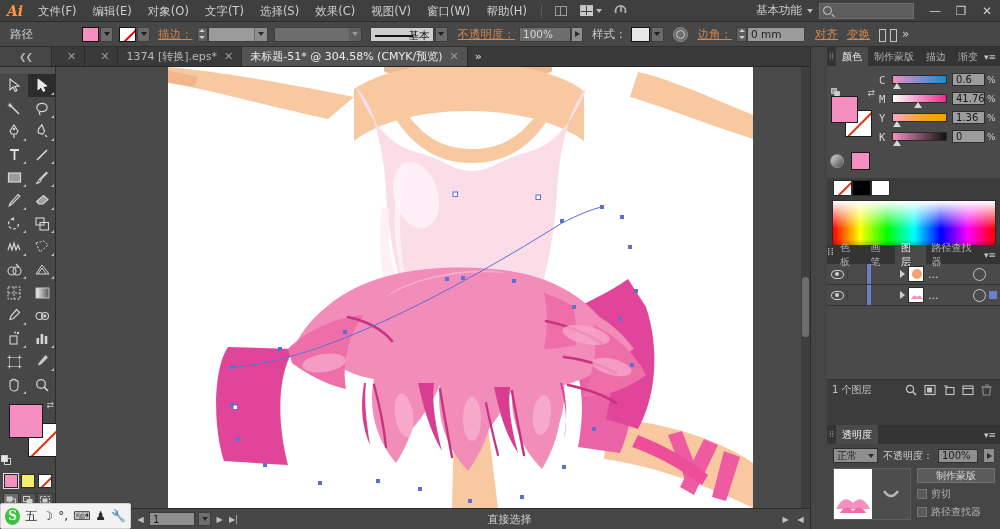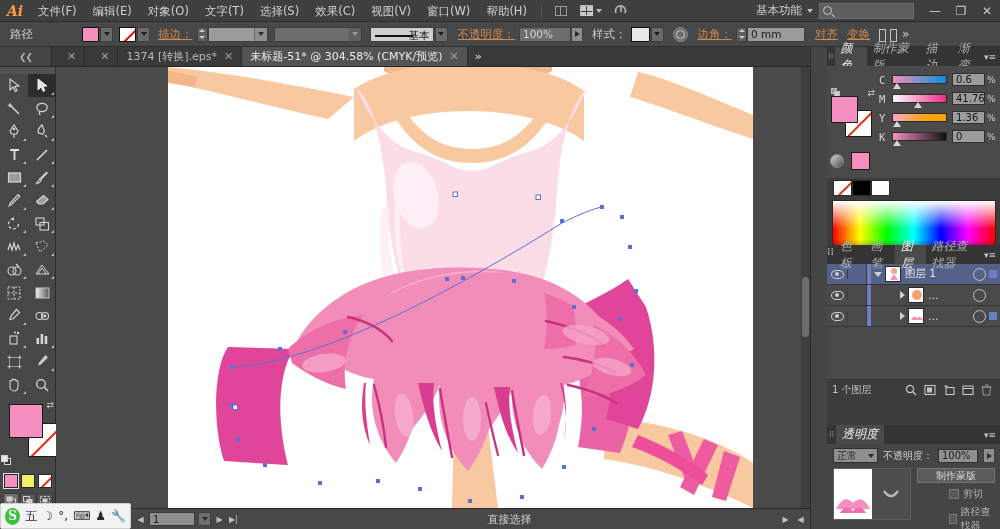--- a/index.html
+++ b/index.html
@@ -140,21 +140,21 @@
   .vscroll{position:absolute;right:0;top:0;width:9px;height:441px;background:#3e3e3e;}
   .vthumb{position:absolute;left:1px;top:210px;width:7px;height:60px;background:#6e6e6e;border-radius:4px;}
 
   
   .dock{position:absolute;left:810px;top:47px;width:190px;height:482px;background:#3c3c3c;
     border-left:1px solid #2b2b2b;}
   .dock-rail{position:absolute;left:0;top:0;width:16px;height:482px;background:#454545;}
   .panel{position:absolute;left:16px;width:174px;background:#3c3c3c;}
 
   .ptabs{display:flex;height:19px;background:#343434;align-items:stretch;}
-  .ptab{display:flex;align-items:center;padding:0 6px;font-size:12px;color:#b0b0b0;font-style:italic;}
+  .ptab{display:flex;align-items:center;padding:0 6px;font-size:10px;color:#b0b0b0;}
   .ptab.active{background:#4a4a4a;color:#ededed;}
   .ptabs .grip{width:9px;display:flex;align-items:center;justify-content:center;color:#9a9a9a;font-size:8px;}
   .pmenu{margin-left:auto;display:flex;align-items:center;padding-right:5px;color:#c4c4c4;font-size:9px;}
 
   
   .colorbody{background:#4a4a4a;padding:5px 6px 4px 6px;}
   .crow{display:flex;align-items:center;height:17px;margin-bottom:2px;}
   .clabel{width:13px;font-size:10.5px;color:#d5d5d5;font-family:"DejaVu Sans Mono",monospace;}
   .slider{flex:1;height:9px;position:relative;border:1px solid #2b2b2b;}
   .sl-knob{position:absolute;top:7px;width:9px;height:7px;}
@@ -212,21 +212,21 @@
   .tp-op{font-size:10px;color:#d0d0d0;white-space:nowrap;}
   .tp-opval{width:40px;height:14px;background:#8f8f8f;border:1px solid #2e2e2e;font-size:10px;color:#1d1d1d;
      display:flex;align-items:center;padding-left:3px;}
   .tp-row2{display:flex;gap:6px;}
   .tp-thumbs{width:78px;height:52px;border:1px solid #5e5e5e;display:flex;}
   .tp-th{width:38px;height:100%;background:#fff;overflow:hidden;position:relative;}
   .tp-th.mask{background:#4d4d4d;display:flex;align-items:center;justify-content:center;}
   .tp-right{flex:1;}
   .tp-btn{height:15px;background:#5b5b5b;border:1px solid #747474;font-size:10px;color:#dadada;
      display:flex;align-items:center;justify-content:center;}
-  .tp-chk{display:flex;align-items:center;gap:4px;margin-top:4px;font-size:10px;color:#b4b4b4;margin-left:32px;}
+  .tp-chk{display:flex;align-items:center;gap:4px;margin-top:4px;font-size:10px;color:#b4b4b4;}
   .chkbox{width:10px;height:10px;background:#5a5a5a;border:1px solid #787878;}
 
   
   .statusbar{position:absolute;left:56px;top:508px;width:754px;height:21px;background:#474747;
     border-top:1px solid #2b2b2b;display:flex;align-items:center;padding:0 4px;gap:3px;}
   .zoomfield{width:42px;height:14px;background:#8f8f8f;border:1px solid #3a3a3a;font-size:10px;color:#1a1a1a;
     display:flex;align-items:center;padding-left:3px;}
   .sbtn{width:13px;height:14px;background:#6e6e6e;border:1px solid #3e3e3e;display:flex;align-items:center;justify-content:center;}
   .navb{width:11px;height:14px;display:flex;align-items:center;justify-content:center;color:#c0c0c0;font-size:8px;}
   .pagefield{width:46px;height:14px;background:#8f8f8f;border:1px solid #3a3a3a;font-size:10px;color:#1a1a1a;
@@ -790,37 +790,20 @@
       <div class="lp-head">
         <span class="grip">⁞⁞</span>
         <div class="ptab">色板</div>
         <div class="ptab">画笔</div>
         <div class="ptab active">图层</div>
         <div class="ptab">路径查找器</div>
         <div class="pmenu">▾≡</div>
       </div>
 
       <div style="height:115px;background:#4a4a4a;overflow:hidden">
-        <div class="lrow sel">
-          <div class="lcell-eye">
-              <div class="eye"></div>
-            </div>
-          <div class="lcell-lock"></div>
-          <div class="lbar"></div>
-          <div class="ltri down"></div>
-          <div class="lthumb">
-            <svg width="16" height="16" viewBox="0 0 16 16">
-                <circle cx="8" cy="4" r="3" fill="#f2a88a"></circle>
-                <path d="M8 7 L12 13 L4 13 Z" fill="#f48fc0"></path>
-              </svg>
-          </div>
-          <div class="lname">图层 1</div>
-          <div class="ltarget"></div>
-          <div class="lsel"></div>
-        </div>
         <div class="lrow">
           <div class="lcell-eye">
               <div class="eye"></div>
             </div>
           <div class="lcell-lock"></div>
           <div class="lbar"></div>
           <div style="width:26px"></div>
           <div class="ltri right"></div>
           <div class="lthumb">
             <svg width="16" height="16" viewBox="0 0 16 16">

